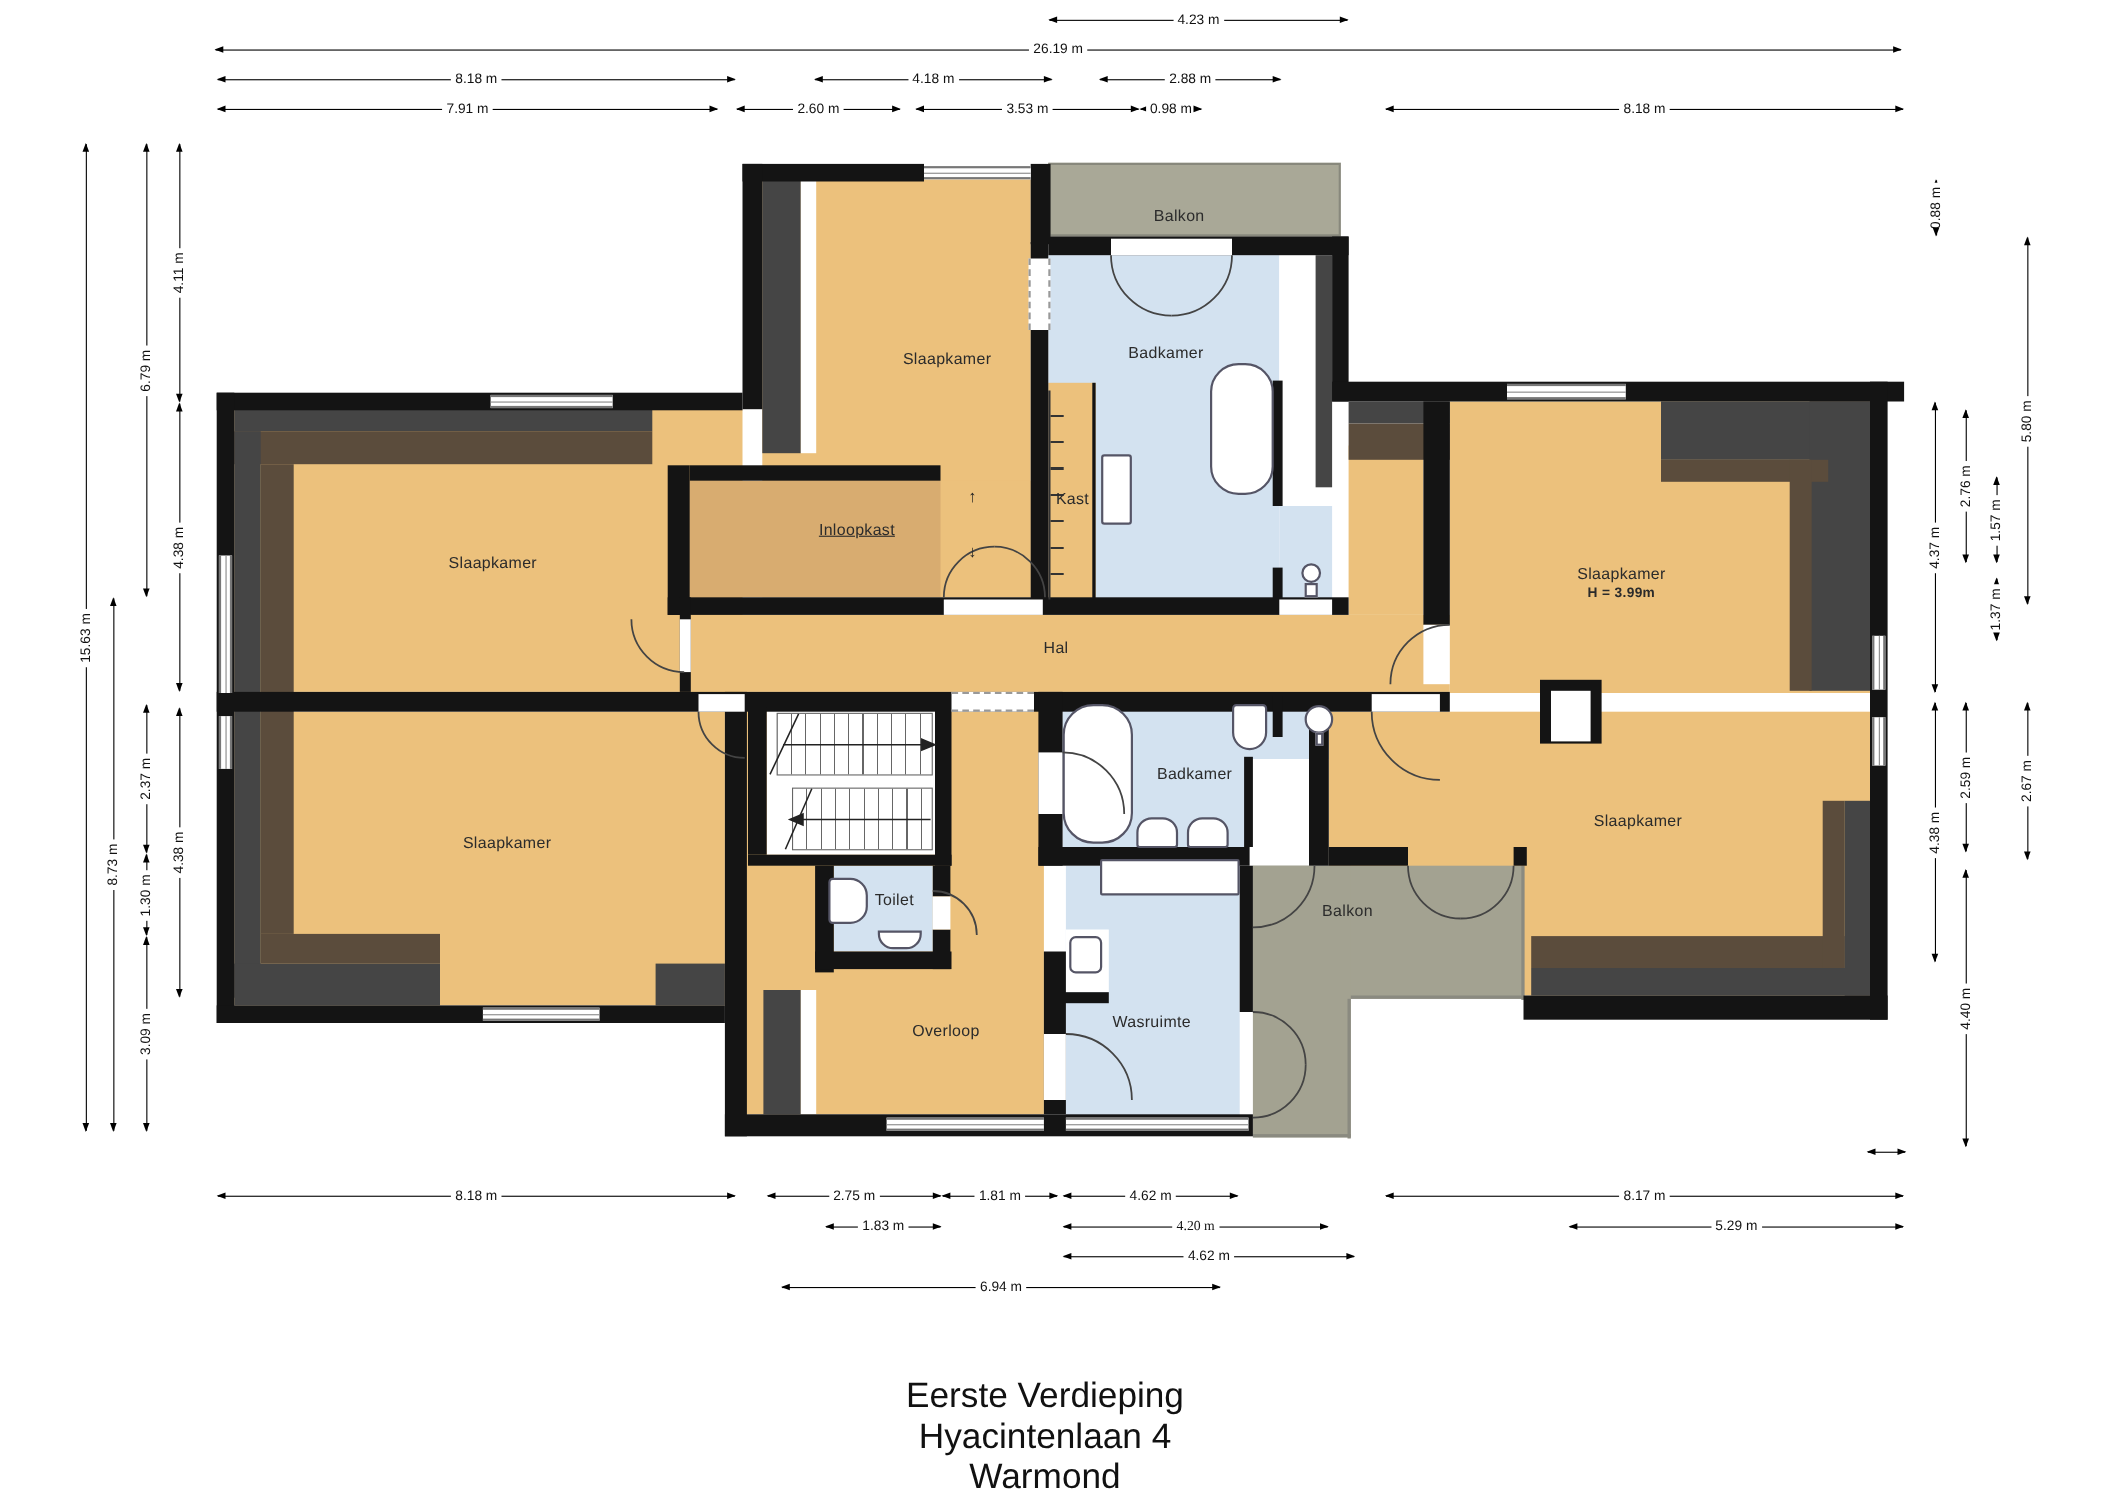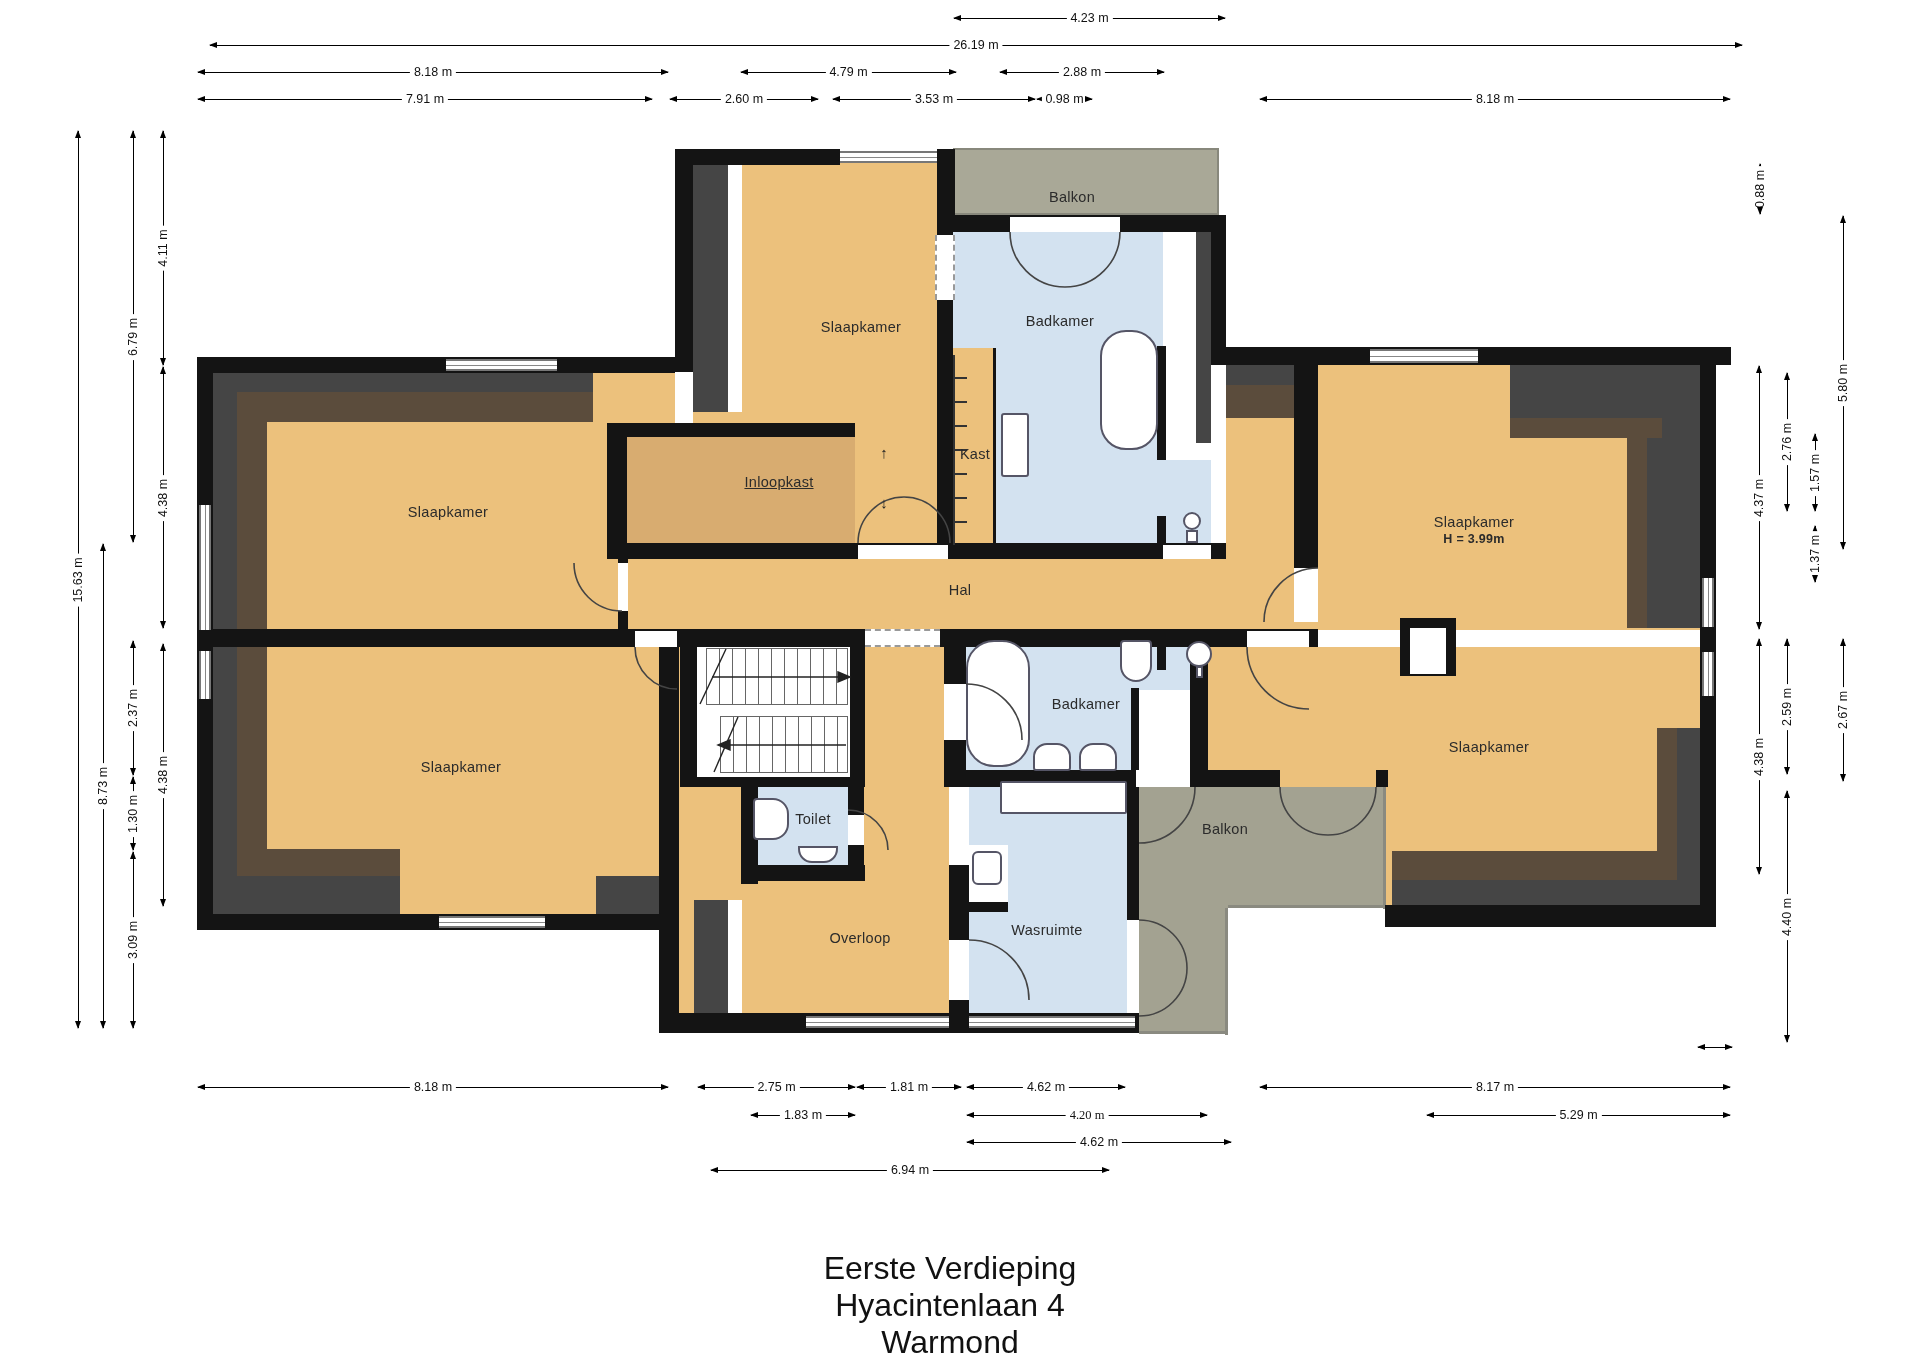--- a/index.html
+++ b/index.html
@@ -245,31 +245,31 @@
         <div class="room-label" style="left: 1086px; top: 704px;"><span>Badkamer</span></div>
         <div class="room-label" style="left: 860px; top: 938px;"><span>Overloop</span></div>
         <div class="room-label" style="left: 1047px; top: 930px;"><span>Wasruimte</span></div>
         <div class="room-label" style="left: 1225px; top: 829px;"><span>Balkon</span></div>
       </div>
     <div id="dims">
         <div class="dim-h" style="left: 953px; top: 11px; width: 273px;">
           <div class="line"></div>
           <span class="dim-lbl">4.23 m</span>
         </div>
-        <div class="dim-h" style="left: 209px; top: 38px; width: 1534px;">
+        <div class="dim-h" style="left: 195px; top: 38px; width: 1534px;">
           <div class="line"></div>
           <span class="dim-lbl">26.19 m</span>
         </div>
         <div class="dim-h" style="left: 197px; top: 65px; width: 472px;">
           <div class="line"></div>
           <span class="dim-lbl">8.18 m</span>
         </div>
         <div class="dim-h" style="left: 740px; top: 65px; width: 217px;">
           <div class="line"></div>
-          <span class="dim-lbl">4.79 m</span>
+          <span class="dim-lbl">4.18 m</span>
         </div>
         <div class="dim-h" style="left: 999px; top: 65px; width: 166px;">
           <div class="line"></div>
           <span class="dim-lbl">2.88 m</span>
         </div>
         <div class="dim-h" style="left: 197px; top: 92px; width: 456px;">
           <div class="line"></div>
           <span class="dim-lbl">7.91 m</span>
         </div>
         <div class="dim-h" style="left: 669px; top: 92px; width: 150px;">

